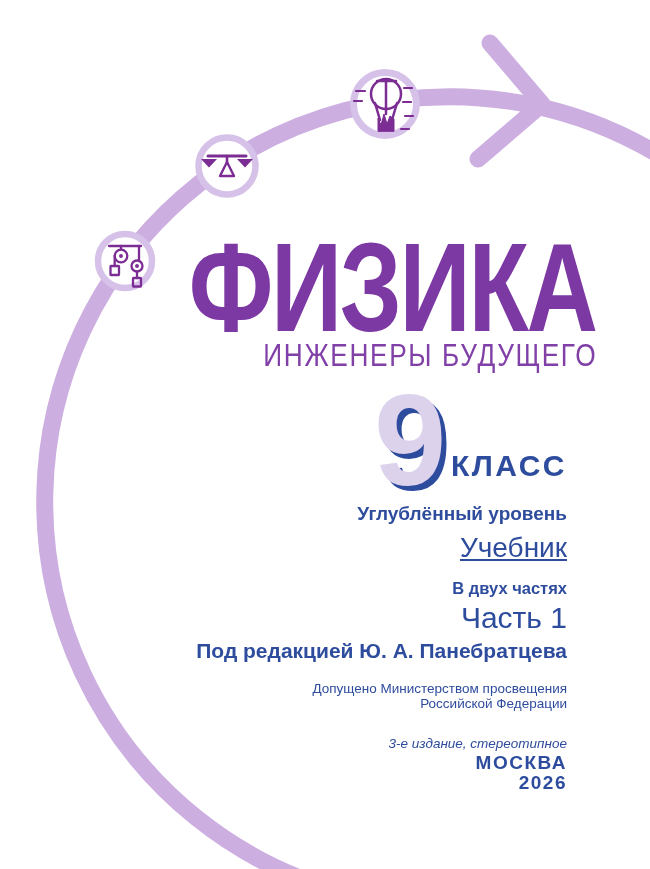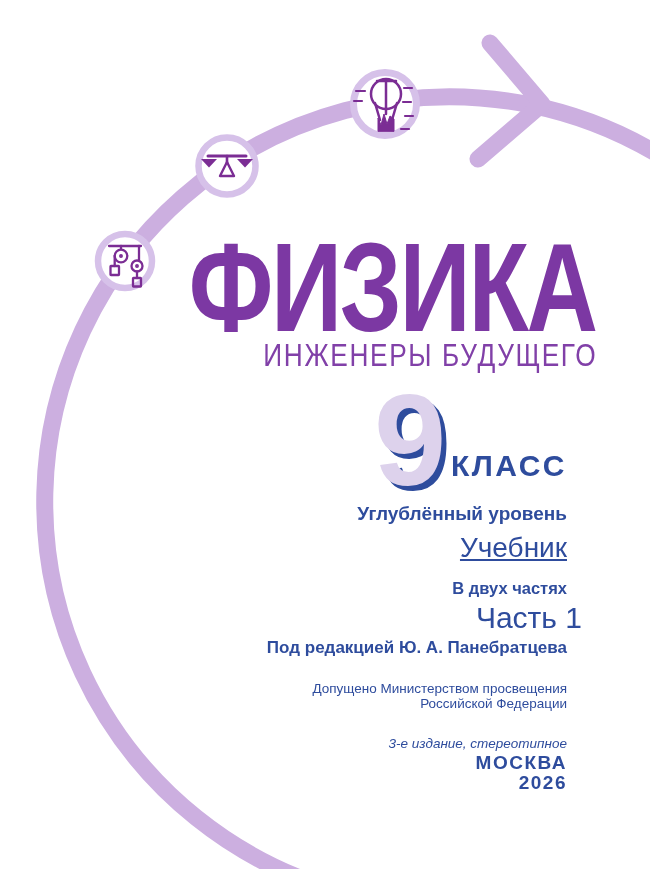--- a/index.html
+++ b/index.html
@@ -46,22 +46,22 @@
     font-size: 30px; font-weight: bold; line-height: 1;
     letter-spacing: 2.5px; color: #2E4C9D;
     z-index: 2;
   }
 
   
   .blue { color: #2E4C9D; z-index: 2; white-space: nowrap; text-align: right; }
   .level-line    { top: 503px; right: 83px; font-size: 19px; font-weight: bold; line-height: 1.2; }
   .booktype-line { top: 533px; right: 83px; font-size: 28px; font-weight: 400; line-height: 1.1; text-decoration: underline; }
   .parts-line    { top: 579px; right: 83px; font-size: 16.5px; font-weight: bold; line-height: 1.2; }
-  .part-line     { top: 601px; right: 68px; font-size: 30px; font-weight: 400; line-height: 1.1; }
-  .editor-line   { top: 638px; right: 83px; font-size: 17px; font-weight: bold; line-height: 1.2; }
+  .part-line     { top: 601px; right: 83px; font-size: 30px; font-weight: 400; line-height: 1.1; }
+  .editor-line   { top: 638px; right: 83px; font-size: 21px; font-weight: bold; line-height: 1.2; }
   .approval-block{ top: 681px; right: 83px; font-size: 13.5px; font-weight: 400; line-height: 15px; }
   .edition-line  { top: 720px; right: 83px; font-size: 13.5px; font-style: italic; font-weight: 400; margin-top: 16px; }
   .imprint-block { top: 745px; right: 83px; font-size: 19px; font-weight: 700; line-height: 20px; letter-spacing: 1.5px; margin-top: 8px; }
 </style>
 </head>
 <body>
 
 <svg id="orbit-layer" width="650" height="869" viewBox="0 0 650 869">
 
   <path d="M 345 893 A 405 405 0 1 1 682 170" fill="none" stroke="#CCAFE0" stroke-width="17" stroke-linecap="round"></path>

